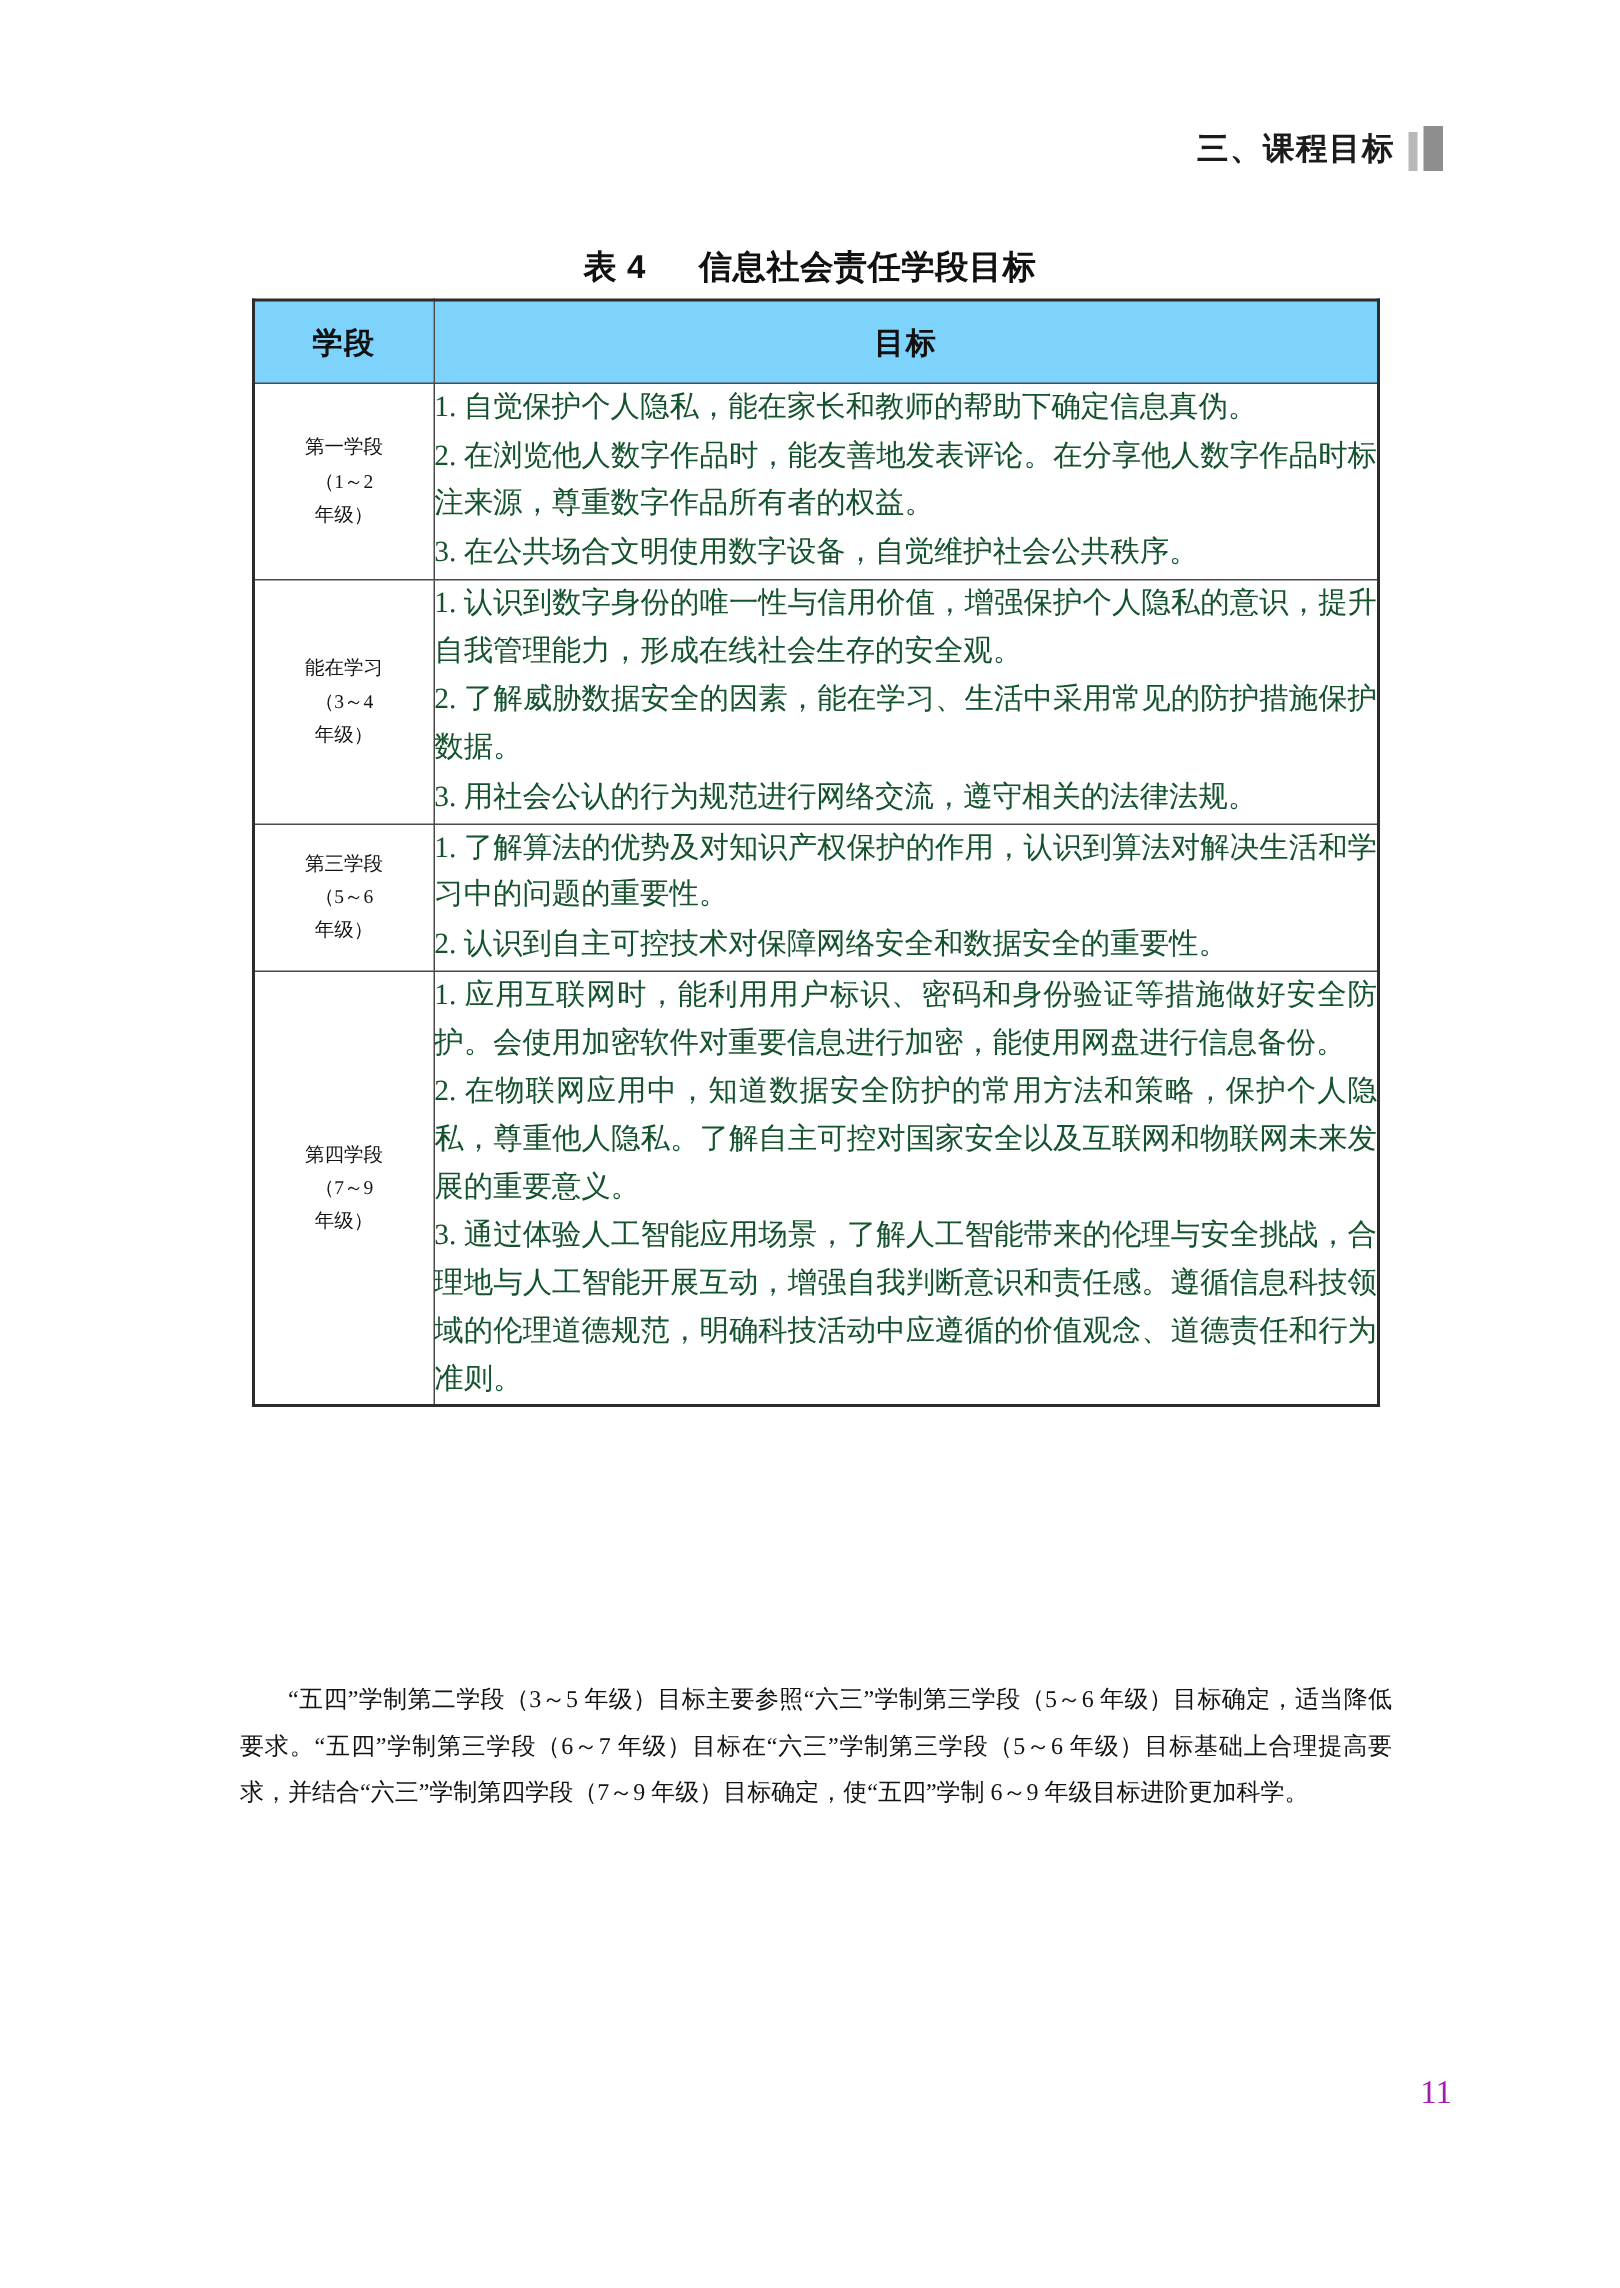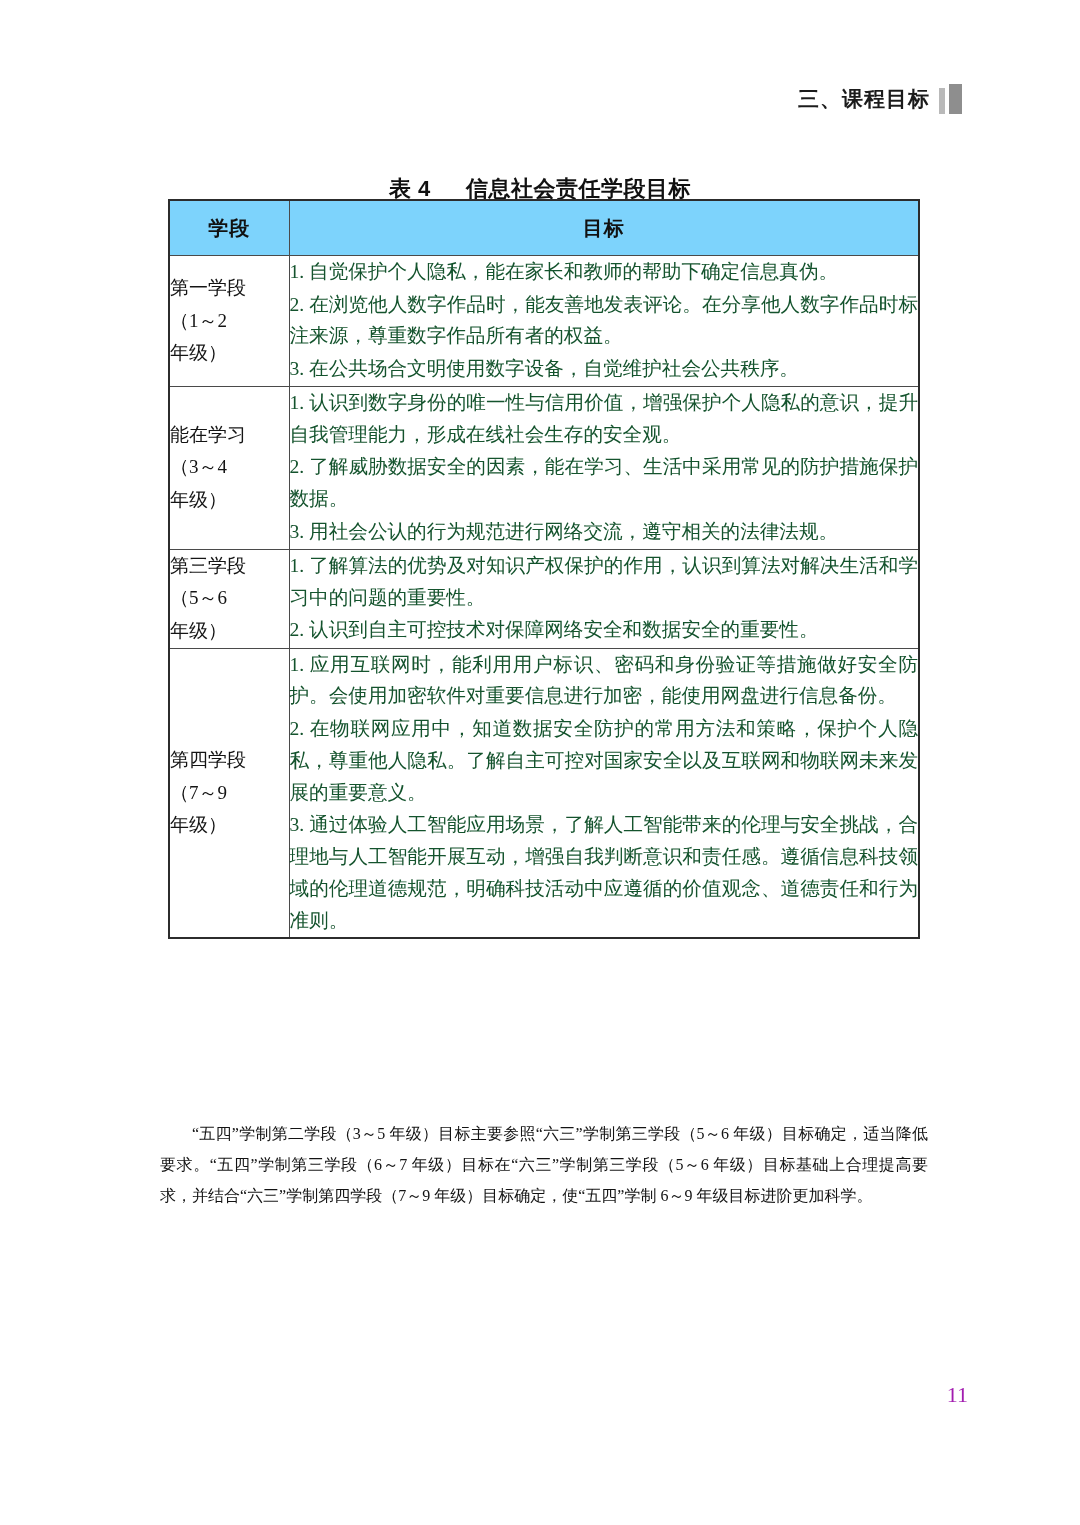--- a/index.html
+++ b/index.html
@@ -21,21 +21,21 @@
     font-family:"Liberation Sans","DejaVu Sans",sans-serif;
     font-weight:bold; font-size:21px; letter-spacing:1px;
     color:#1b1b1b; white-space:nowrap;
   }
   .header-bars{ display:flex; align-items:flex-end; gap:4px; }
   .header-bars .b1{ width:6px; height:26px; background:#b9b9b9; }
   .header-bars .b2{ width:13px; height:30px; background:#8e8e8e; }
 
   
   .table-caption{
-    position:absolute; top:174px; left:0; width:1080px;
+    position:absolute; top:163px; left:0; width:1080px;
     text-align:center;
     font-family:"Liberation Sans","DejaVu Sans",sans-serif;
     font-weight:bold; font-size:22px; letter-spacing:0.5px;
     color:#111111;
   }
   .table-caption .cap-gap{ display:inline-block; width:22px; }
 
   
   .tbl-wrap{
     position:absolute; left:168px; top:199px; width:750px;
@@ -55,22 +55,22 @@
   }
   table.goals thead th{
     background:#7dd3fc;
     height:54px;
     font-family:"Liberation Sans","DejaVu Sans",sans-serif;
     font-weight:bold; font-size:20px; color:#111;
     letter-spacing:1px;
     text-align:center;
   }
   td.stage{
-    text-align:left;
-    font-size:19px;
+    text-align:center;
+    font-size:13px;
     line-height:1.72;
     color:#141414;
     padding:6px 4px;
   }
   td.stage .sline{ display:block; white-space:nowrap; }
   td.goals-cell{
     padding:13px 16px 14px 15px;
     font-size:19.6px;
     line-height:1.62;
     color:#14532d;

